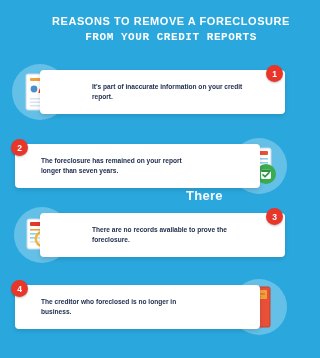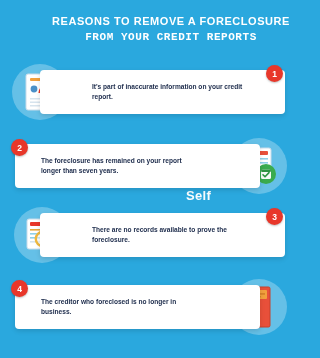--- a/index.html
+++ b/index.html
@@ -89,21 +89,21 @@
 </head>
 <body>
 
 <div class="page">
 
   <div class="title">
     <span>REASONS TO REMOVE A FORECLOSURE</span>
     <span class="l2">FROM YOUR CREDIT REPORTS</span>
   </div>
 
-  <div class="watermark">Self</div>
+  <div class="watermark">There</div>
 
   <div class="row row1">
     <div class="bubble">
       <span>
         <svg width="34" height="38" viewBox="0 0 34 38">
           <rect x="3" y="1" width="28" height="36" rx="2" fill="#ffffff" stroke="#c9dcea" stroke-width="1"></rect>
           <rect x="7" y="5" width="20" height="3" rx="1" fill="#f2a03d"></rect>
           <circle cx="11" cy="16" r="3.4" fill="#4a90c8"></circle>
           <path d="M17 20 a6.5 6.5 0 0 1 12 0" fill="none" stroke="#e8d24a" stroke-width="3"></path>
           <path d="M17 20 a6.5 6.5 0 0 1 3.5 -5.6" fill="none" stroke="#e8372a" stroke-width="3"></path>

